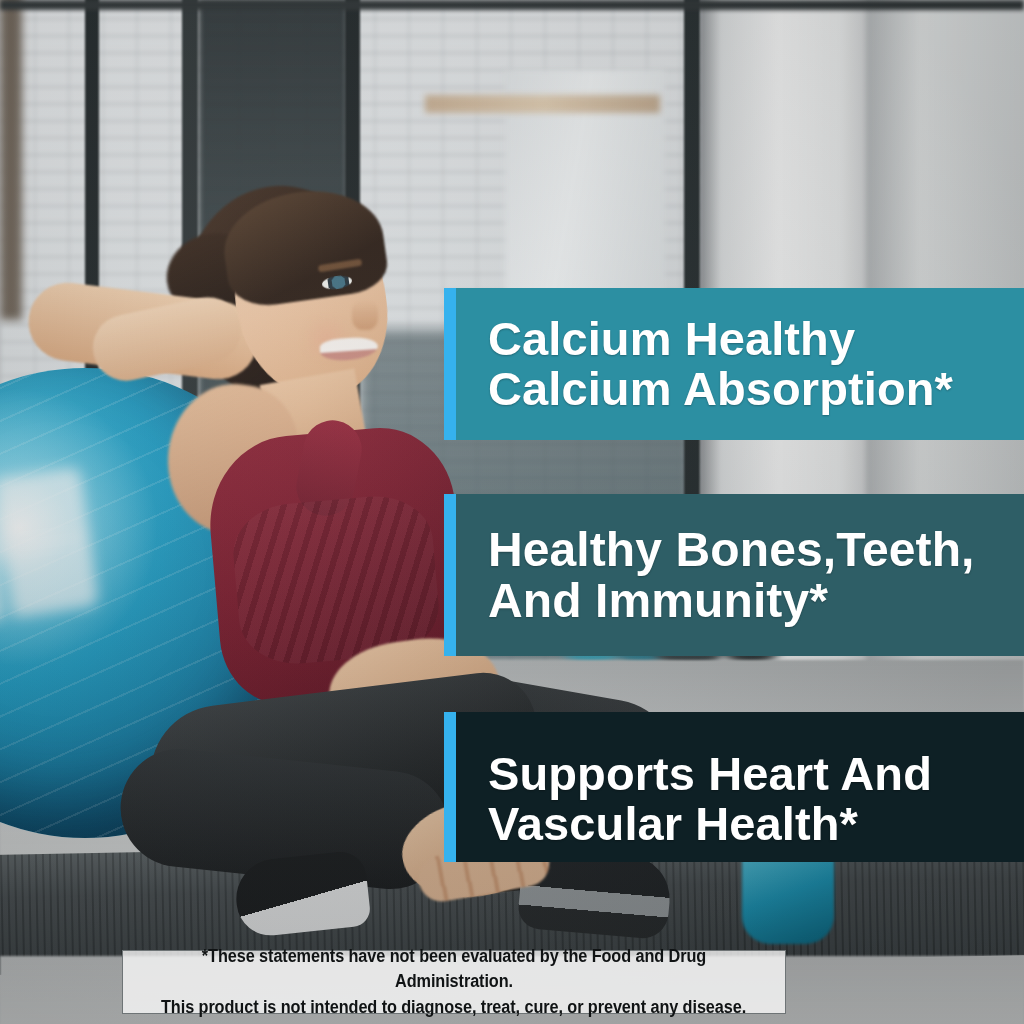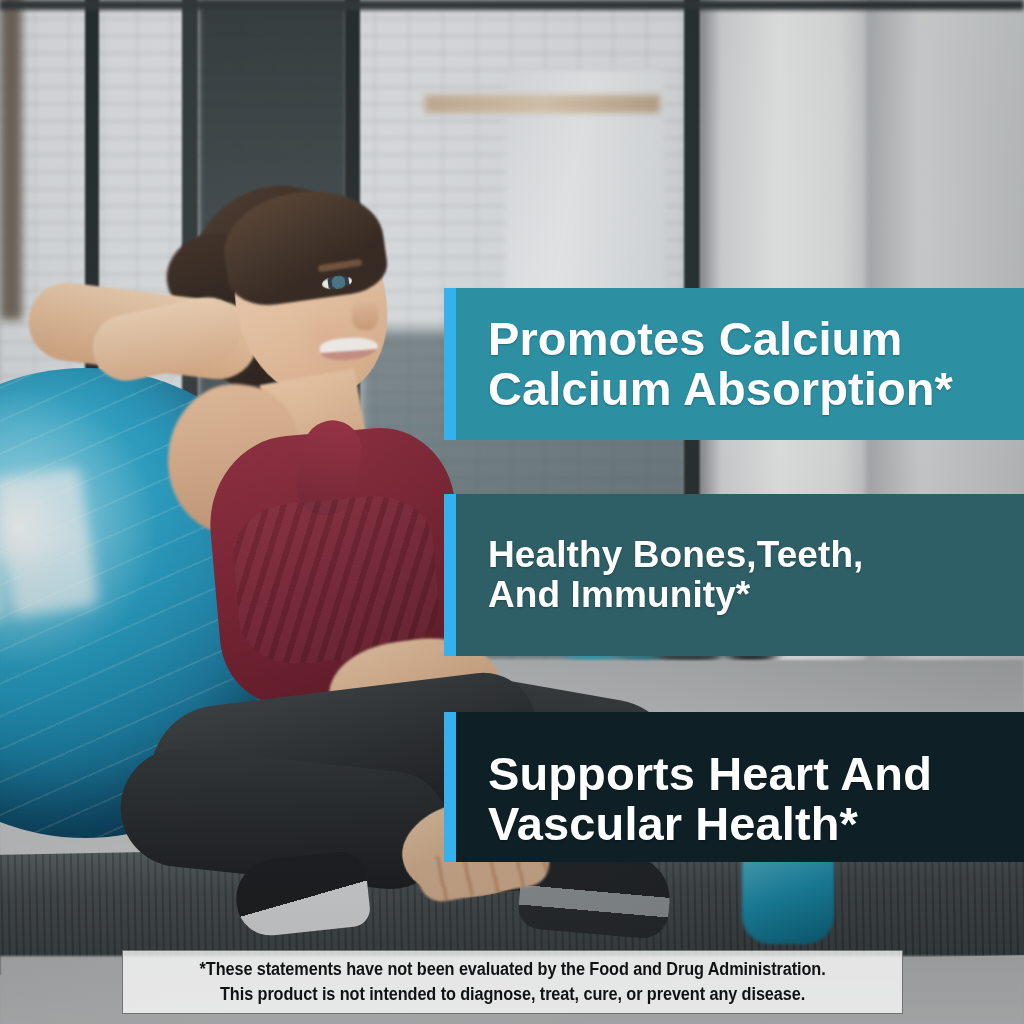--- a/index.html
+++ b/index.html
@@ -270,26 +270,26 @@
     line-height:1.07; padding-left:44px; padding-right:10px;
     text-shadow:0 1px 2px rgba(0,0,0,.28);
     white-space:pre-line;
   }
 
   #banner-1{ left:444px; top:288px;  height:152px; }
   #banner-2{ left:444px; top:494px;  height:162px; }
   #banner-3{ left:444px; top:712px;  height:150px; }
 
   #banner-1 .btext{ font-size:47px; }
-  #banner-2 .btext{ font-size:37px; }
+  #banner-2 .btext{ font-size:48px; }
   #banner-3 .btext{ font-size:47px;margin-top:24px; }
 
   
   #disclaimer{
-    position:absolute; left:122px; top:950px; width:781px; height:64px;
+    position:absolute; left:122px; top:950px; width:664px; height:64px;
     background:rgba(247,248,248,.80);
     border:1px solid #6e7476;
     display:flex; flex-direction:column; align-items:center; justify-content:center;
   }
   #disclaimer p{
     font-family:"Liberation Sans Narrow","Liberation Sans",sans-serif;
     font-weight:700; font-size:17.5px; color:#101314;
     letter-spacing:-.1px; line-height:1.45; text-align:center;
     transform:scaleX(.93); transform-origin:center;
   }
@@ -361,21 +361,21 @@
       <div class="sh foot-r"></div>
       <div class="sh hand"></div>
       <div class="sh hand-fingers"></div>
     </div>
 
     <div class="grade"></div>
   </div>
 
   <div class="banner" id="banner-1" style="background: rgb(44, 143, 162);">
     <div class="accent" style="background: rgb(53, 178, 238);"></div>
-    <div class="btext" style="color: rgb(255, 255, 255);">Promotes Calcium
+    <div class="btext" style="color: rgb(255, 255, 255);">Calcium Healthy
 Calcium Absorption*</div>
   </div>
 
   <div class="banner" id="banner-2" style="background: rgb(46, 94, 102);">
     <div class="accent" style="background: rgb(53, 178, 238);"></div>
     <div class="btext" style="color: rgb(255, 255, 255);">Healthy Bones,Teeth,
 And Immunity*</div>
   </div>
 
   <div class="banner" id="banner-3" style="background: rgb(14, 32, 37);">

